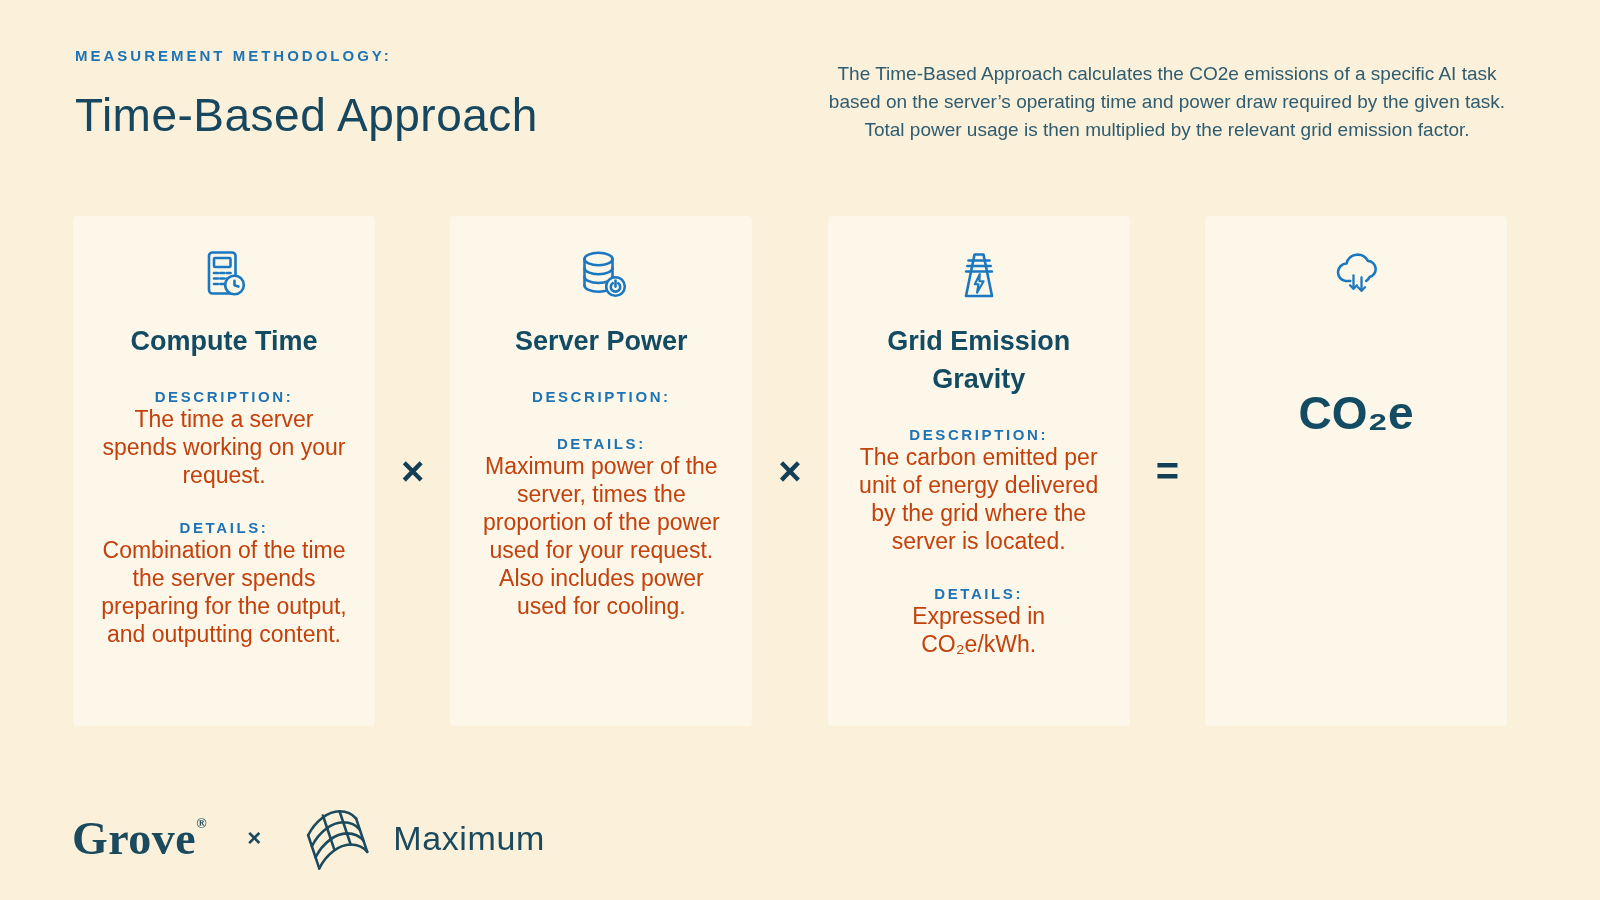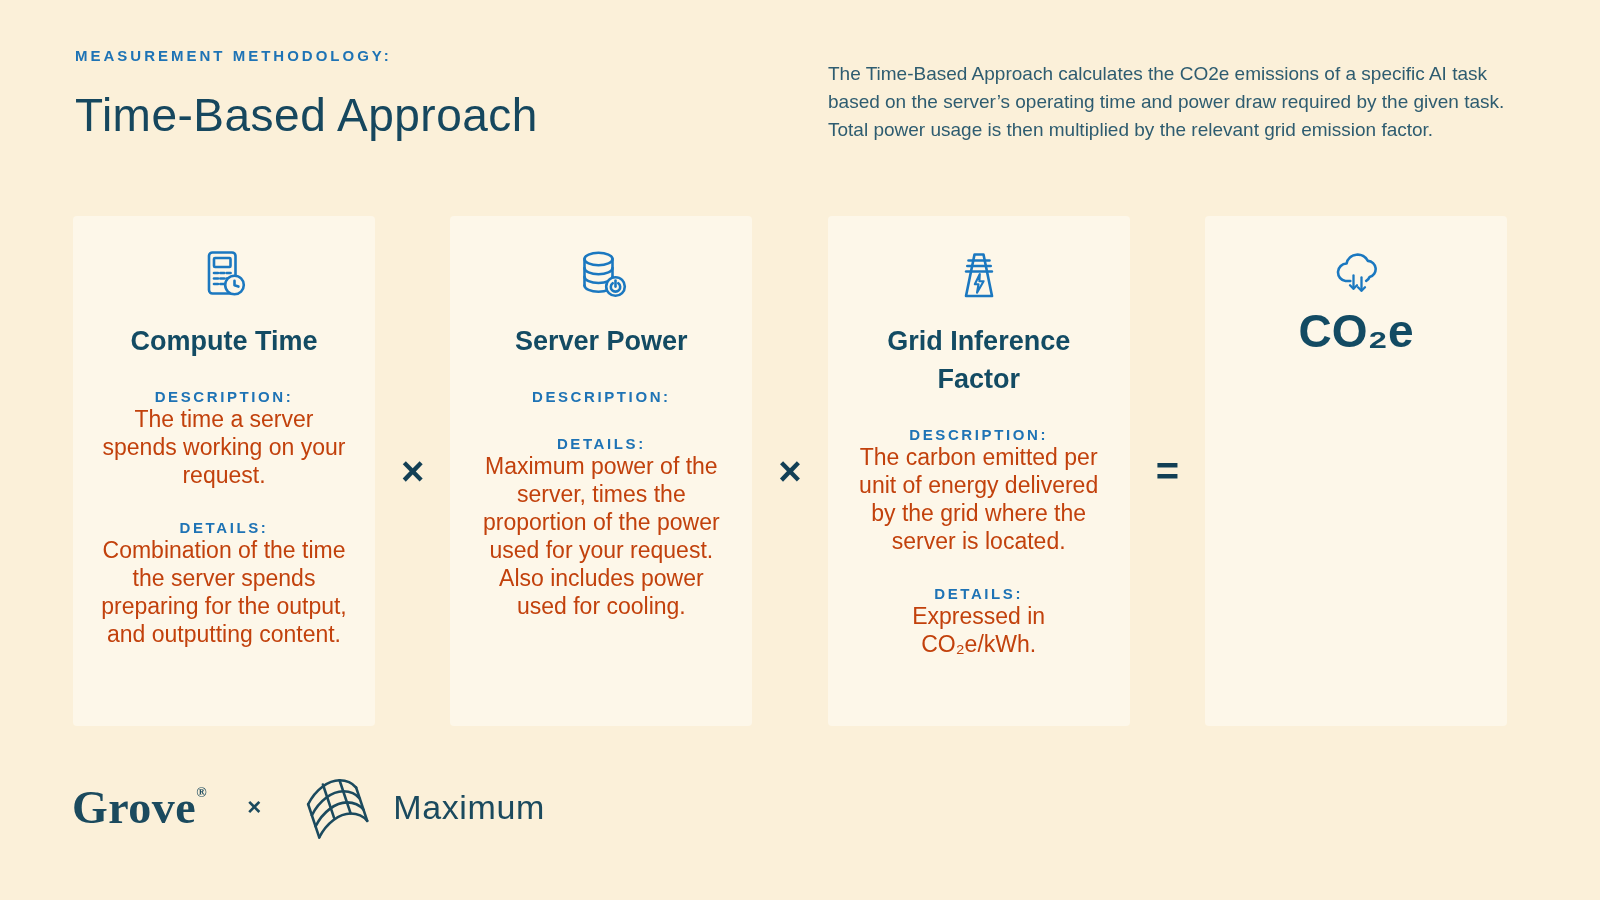--- a/index.html
+++ b/index.html
@@ -15,21 +15,21 @@
   
   .header-left { position:absolute; left:75px; top:47px; width:680px; }
   .eyebrow {
     color:#1E73B5; font-size:15px; font-weight:700; letter-spacing:3px;
   }
   .page-title {
     margin-top:24px; color:#16475E; font-size:46px; font-weight:400; letter-spacing:0.5px;
   }
   .intro {
     position:absolute; left:828px; top:60px; width:678px;
-    font-size:19px; line-height:28px; color:#2E5C70;
+    font-size:19px; line-height:28px; color:#2E5C70;text-align:center;
   }
 
   
   .equation-row {
     position:absolute; left:73px; top:216px; width:1434px; height:510px;
     display:flex; align-items:stretch;
   }
   .card {
     width:302px; flex:0 0 302px; height:510px;
     background:#FDF7E9; border-radius:4px;
@@ -46,29 +46,29 @@
   .section-label {
     margin-top:28px; color:#1E73B5; font-size:15px; font-weight:700; letter-spacing:2.6px;
   }
   .section-body {
     font-size:23px; line-height:28px; color:#c2410c;
   }
   .details-gap { margin-top:30px; }
 
   
   .result-title {
-    color:#134B63; font-size:46px; font-weight:700;
+    margin-top:82px; color:#134B63; font-size:46px; font-weight:700;
   }
   .result-subtitle {
     margin-top:12px; color:#134B63; font-size:28px; font-weight:700; line-height:39px;
   }
 
   
   .footer {
-    position:absolute; left:72px; top:770px; height:74px;
+    position:absolute; left:72px; top:801px; height:74px;
     display:flex; align-items:center;
   }
   .grove {
     font-family:"Liberation Serif","DejaVu Serif",serif;
     font-weight:700; font-size:46px; color:#1B4A5E; letter-spacing:0.5px;
   }
   .registered { font-size:14px; vertical-align:26px; font-weight:700; }
   .collab-cross { margin-left:40px; font-size:24px; font-weight:700; color:#1B4A5E; }
   .flag-wrap { margin-left:34px; display:flex; align-items:center; }
   .gravity {
@@ -143,21 +143,21 @@
     <div class="card">
       <div class="card-icon">
         <svg width="56" height="56" viewBox="0 0 56 56">
           <path class="stroke" d="M23.5,7.5 L32.5,7.5 L41,49 L15,49 Z"></path>
           <line class="stroke" x1="17.5" y1="13.5" x2="38.5" y2="13.5"></line>
           <line class="stroke" x1="16.3" y1="19" x2="39.7" y2="19"></line>
           <line class="stroke" x1="15.1" y1="24.5" x2="40.9" y2="24.5"></line>
           <path class="stroke" style="stroke-width:2.1" d="M28.8,27 L23.8,37.3 L27.5,37.3 L26,45.8 L32.6,34.2 L28.4,34.2 Z"></path>
         </svg>
       </div>
-      <div class="card-title">Grid Inference Factor</div>
+      <div class="card-title">Grid Emission Gravity</div>
       <div class="section-label">DESCRIPTION:</div>
       <div class="section-body">The carbon emitted per unit of energy delivered by the grid where the server is located.</div>
       <div class="section-label details-gap">DETAILS:</div>
       <div class="section-body">Expressed in CO₂e/kWh.</div>
     </div>
 
     <div class="operator">=</div>
 
     <div class="card">
       <div class="card-icon">

